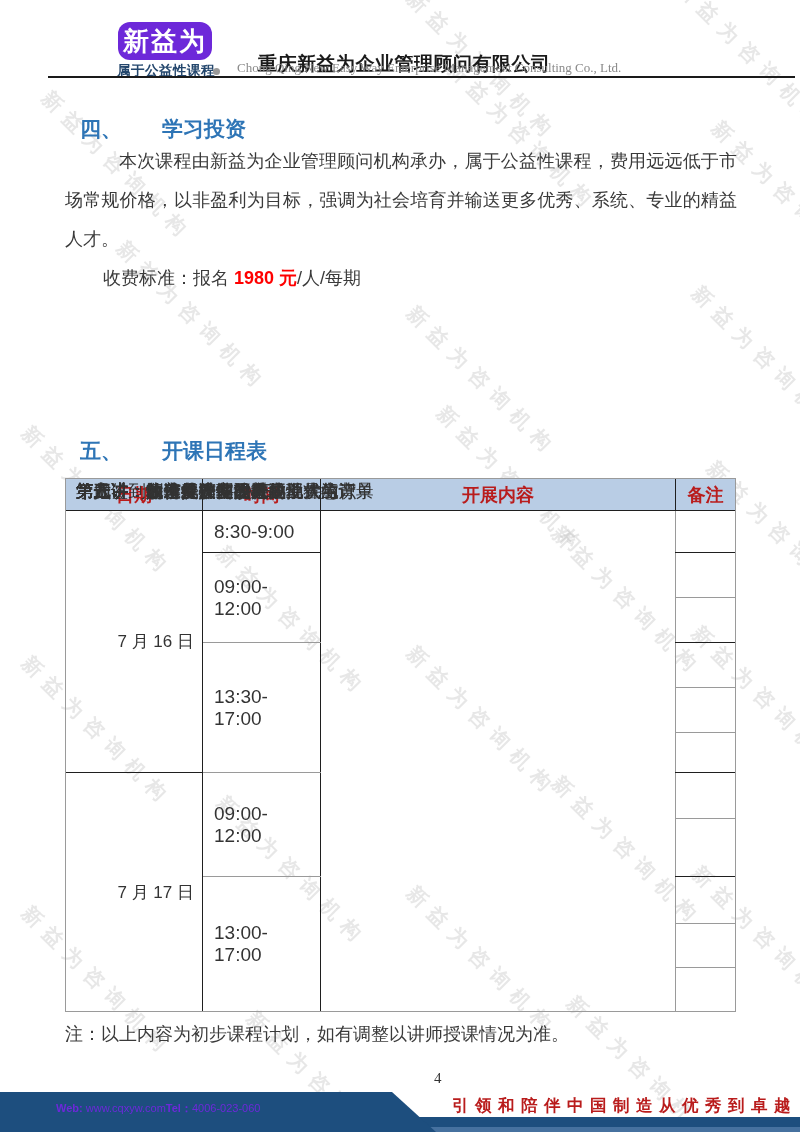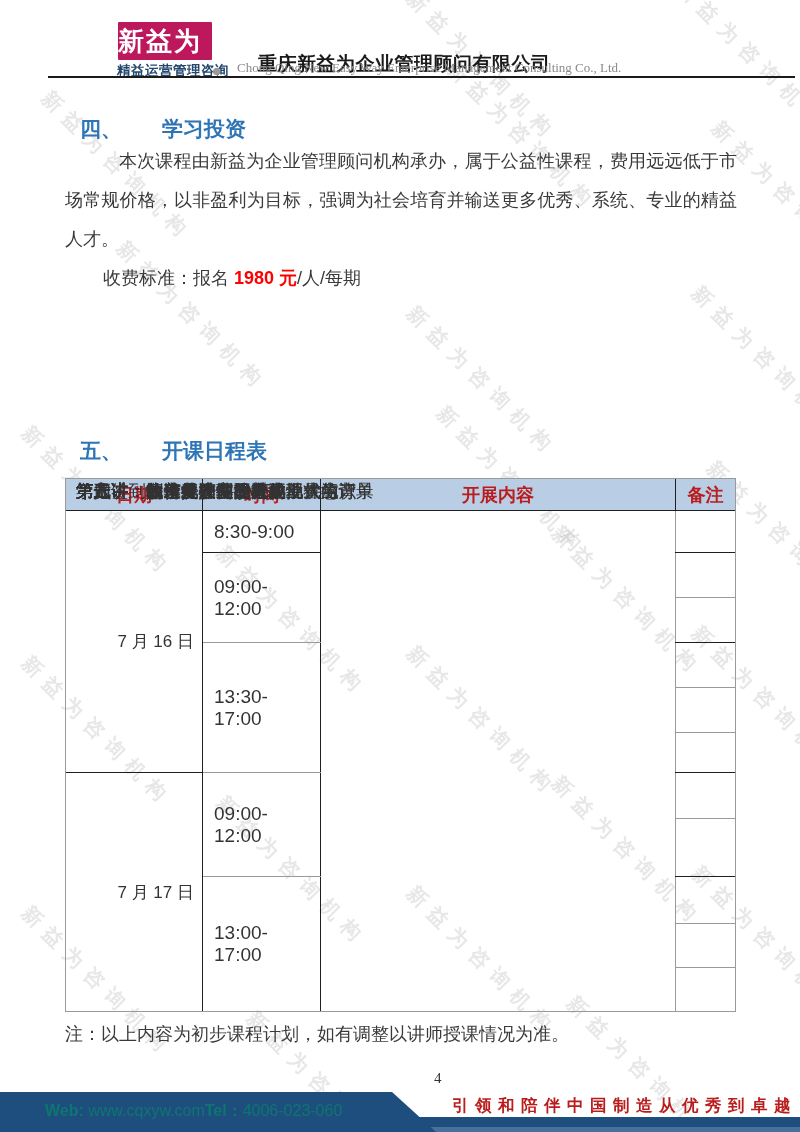--- a/index.html
+++ b/index.html
@@ -14,21 +14,21 @@
   .wm {
     position:absolute; white-space:nowrap;
     font-size:20px; letter-spacing:9px; font-weight:700;
     color:rgba(175,175,175,0.30);
     transform:rotate(45deg); transform-origin:left top;
   }
   
   .hdr { position:absolute; top:0; left:0; width:800px; height:80px; z-index:2; }
   .logo-box {
     position:absolute; left:118px; top:22px; width:94px; height:38px;
-    background:#be185d; border-radius:1px; display:flex; align-items:center; justify-content:flex-start;
+    background:#6d28d9; border-radius:12px; display:flex; align-items:center; justify-content:center;
   }
   .logo-box span { color:#ffffff; font-weight:700; font-size:26px; letter-spacing:2px; }
   .logo-sub {
     position:absolute; left:117px; top:62px; color:#24476d; font-weight:700;
     font-size:13.5px; letter-spacing:0.5px; white-space:nowrap;
   }
   .logo-dot { position:absolute; left:213px; top:68px; width:7px; height:7px; border-radius:50%; background:#9a9a9a; }
   .co-cn { position:absolute; left:258px; top:51px; font-size:19px; font-weight:700; color:#1a1a1a; letter-spacing:0.5px; white-space:nowrap; }
   .co-en { position:absolute; left:237px; top:60px; font-family:"Liberation Serif","DejaVu Serif",serif; font-size:13px; color:#8a8a8a; white-space:nowrap; }
   .hdr-line { position:absolute; left:48px; top:76px; width:747px; height:2px; background:#1a1a1a; }
@@ -64,21 +64,21 @@
   #page-number { position:absolute; left:434px; top:1070px; font-family:"Liberation Serif","DejaVu Serif",serif; font-size:15px; color:#333333; }
   
   .footer { position:absolute; left:0; bottom:0; width:800px; height:40px; z-index:2; }
   .f-strip { position:absolute; left:0; top:25px; width:800px; height:10px; background:#1d4e7e; }
   .f-strip2 { position:absolute; left:0; top:35px; width:800px; height:5px; background:#46719f; }
   .f-left {
     position:absolute; left:0; top:0; width:436px; height:40px; background:#1d4e7e;
     clip-path:polygon(0 0, 392px 0, 436px 100%, 0 100%);
   }
   .f-web {
-    position:absolute; left:45px; top:9px; color:#0f766e; font-size:16px; white-space:nowrap;
+    position:absolute; left:56px; top:9px; color:#6d28d9; font-size:11px; white-space:nowrap;
   }
   .f-web b { font-weight:700; }
   .f-slogan {
     position:absolute; left:452px; top:3px; width:348px;
     color:#b91c1c; font-weight:700; font-size:16.5px; letter-spacing:6.5px; white-space:nowrap;
   }
 </style>
 </head>
 <body>
 
@@ -107,21 +107,21 @@
       <span class="wm" style="left: 420px; top: 880px;">新益为咨询机构</span>
       <span class="wm" style="left: 705px; top: 860px;">新益为咨询机构</span>
       <span class="wm" style="left: 260px; top: 1005px;">新益为咨询机构</span>
       <span class="wm" style="left: 580px; top: 990px;">新益为咨询机构</span>
     </div>
 
   <div class="hdr">
     <div class="logo-box">
       <span>新益为</span>
     </div>
-    <div class="logo-sub">精益运营管理咨询</div>
+    <div class="logo-sub">属于公益性课程</div>
     <div class="logo-dot"></div>
     <div class="co-cn">重庆新益为企业管理顾问有限公司</div>
     <div class="co-en">Chong Qing New Easy Way Enterprise Management Consulting Co., Ltd.</div>
     <div class="hdr-line"></div>
   </div>
 
   <div class="content">
 
     <div class="sec-heading" id="sec4-heading">
       <span class="num">四、</span><span>学习投资</span>

